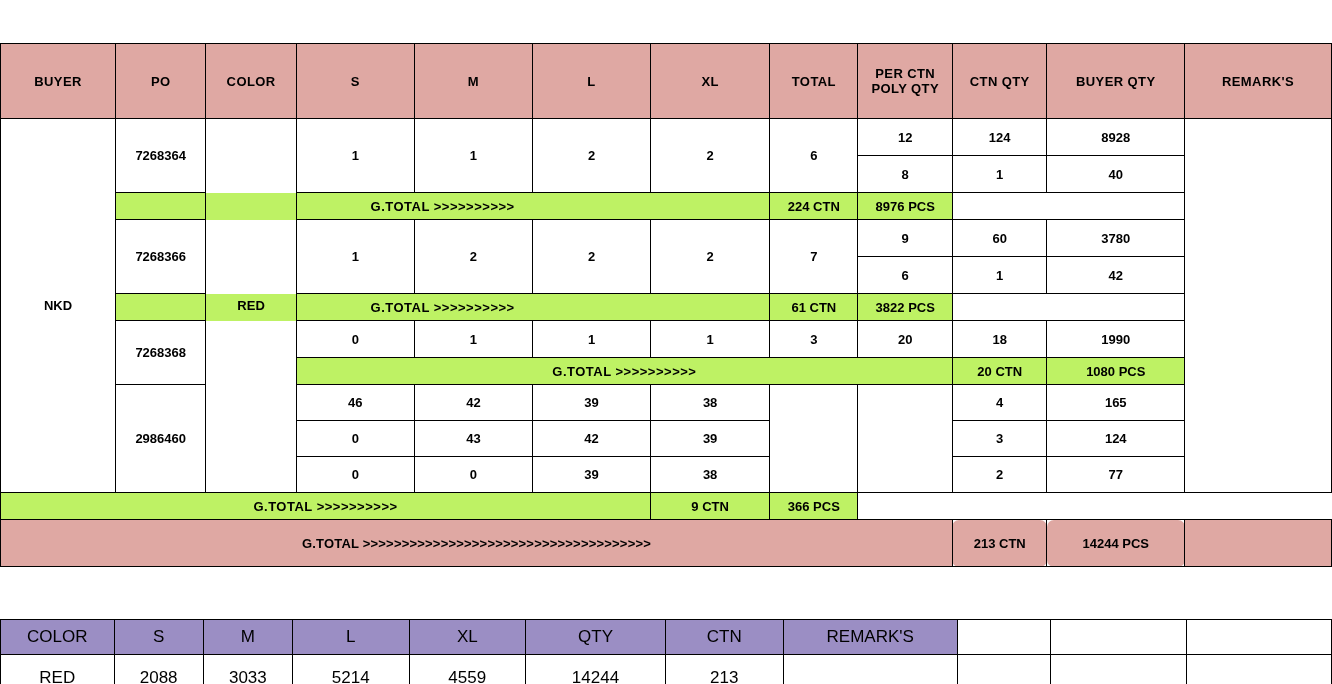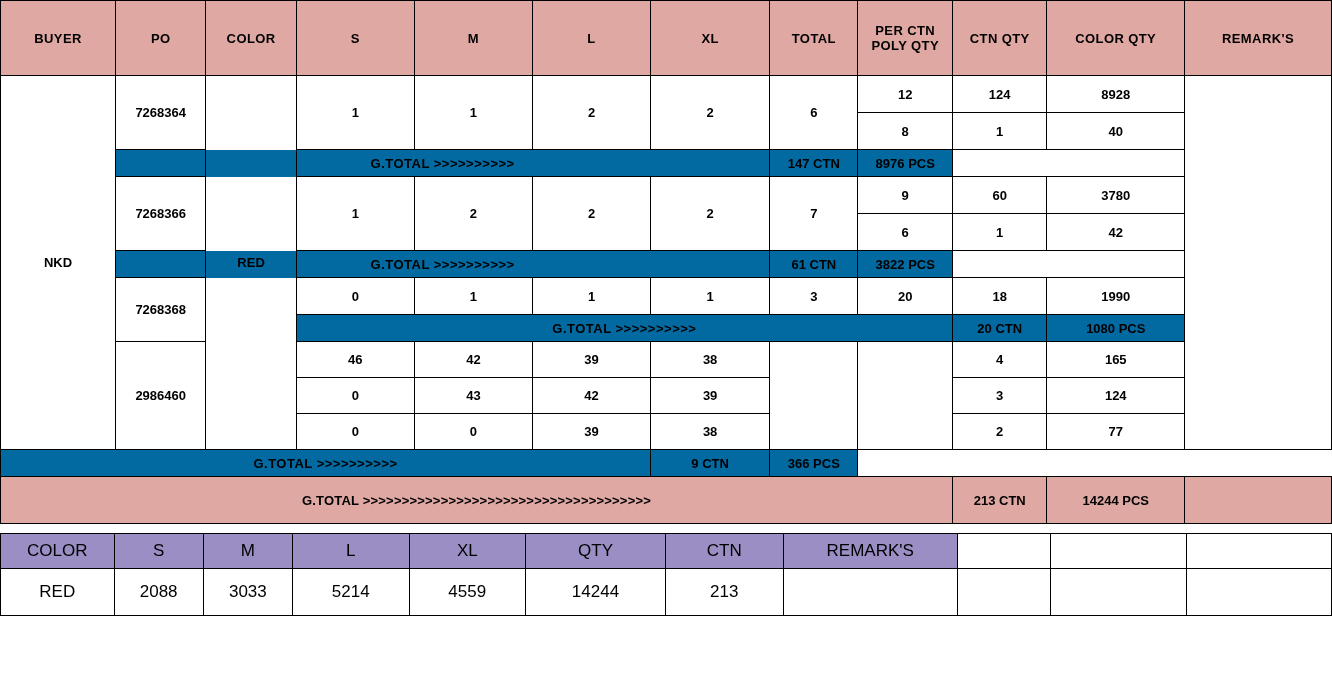--- a/index.html
+++ b/index.html
@@ -16,56 +16,58 @@
   }
   #sheet {
     position: relative;
     width: 1332px;
     height: 684px;
   }
   table.main {
     border-collapse: collapse;
     table-layout: fixed;
     width: 1332px;
+    margin-top: 43px;
   }
   table.main td, table.main th {
     border: 1px solid #000000;
     text-align: center;
     vertical-align: middle;
     font-size: 13px;
     font-weight: bold;
     padding: 0;
   }
   .hdr {
     background: #dfa8a3;
     height: 74px;
     font-size: 13.5px;
     letter-spacing: 0.4px;
   }
   .cell {
     height: 36px;
   }
   .gtot {
-    background: #0369a1;
+    background: #bef264;
     height: 26px;
   }
   .gtot-label {
     font-size: 12.5px;
     letter-spacing: 0.5px;
   }
   .grand {
     background: #dfa8a3;
     height: 46px;
   }
   .grand-label {
     font-size: 18px;
     letter-spacing: 0.2px;
   }
   .grand-val {
     font-size: 18px;
+    border-radius: 7px;
   }
   .buyer-cell, .color-cell {
     font-size: 13px;
   }
   .po-cell {
     font-size: 13px;
   }
   
   table.summary {
     border-collapse: collapse;
@@ -132,21 +134,21 @@
       <td class="hdr">S</td>
       <td class="hdr">M</td>
       <td class="hdr">L</td>
       <td class="hdr">XL</td>
       <td class="hdr">TOTAL</td>
       <td class="hdr">
         <div>PER CTN</div>
         <div>POLY QTY</div>
       </td>
       <td class="hdr">CTN QTY</td>
-      <td class="hdr">COLOR QTY</td>
+      <td class="hdr">BUYER QTY</td>
       <td class="hdr">REMARK'S</td>
     </tr>
 
     <tr>
       <td class="cell buyer-cell" rowspan="11">NKD</td>
       <td class="cell po-cell" rowspan="2">7268364</td>
       <td class="cell color-cell" rowspan="11">RED</td>
       <td class="cell" rowspan="2">1</td>
       <td class="cell" rowspan="2">1</td>
       <td class="cell" rowspan="2">2</td>
@@ -157,21 +159,21 @@
       <td style="height:36px">8928</td>
       <td class="cell" rowspan="11"></td>
     </tr>
     <tr>
       <td style="height:36px">8</td>
       <td style="height:36px">1</td>
       <td style="height:36px">40</td>
     </tr>
     <tr>
       <td class="gtot gtot-label" colspan="6">G.TOTAL &gt;&gt;&gt;&gt;&gt;&gt;&gt;&gt;&gt;&gt;</td>
-      <td class="gtot">147 CTN</td>
+      <td class="gtot">224 CTN</td>
       <td class="gtot">8976 PCS</td>
     </tr>
 
     <tr>
       <td class="cell po-cell" rowspan="2">7268366</td>
       <td class="cell" rowspan="2">1</td>
       <td class="cell" rowspan="2">2</td>
       <td class="cell" rowspan="2">2</td>
       <td class="cell" rowspan="2">2</td>
       <td class="cell" rowspan="2">7</td>

